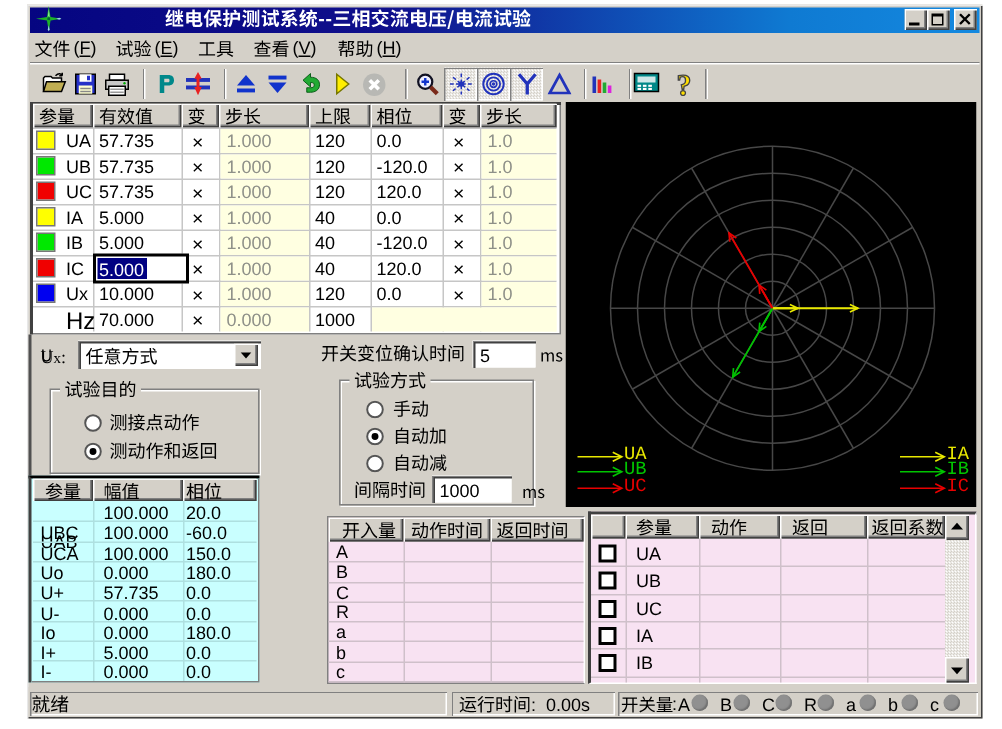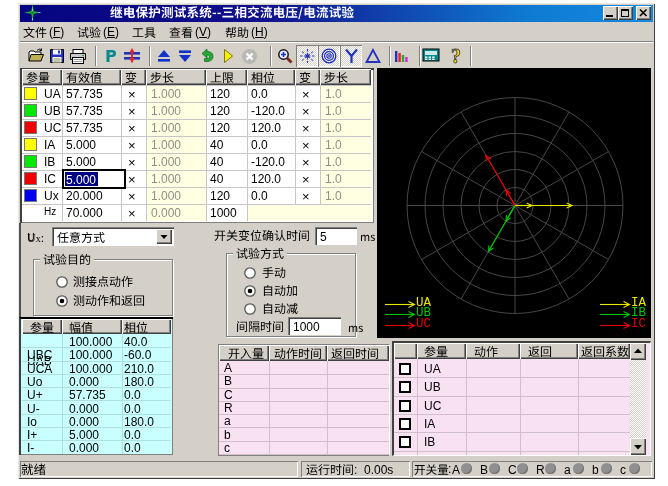--- a/index.html
+++ b/index.html
@@ -472,28 +472,28 @@
     <div style="position:absolute;left:25px;top:173px;width:11px;height:11px;background:#f00000;outline:1px solid #777;"></div>
     <div class="t" style="left:44px;top:172px;font-size:12px;">IC</div>
     <div class="t" style="left:128px;top:172px;font-size:13px;">×</div>
     <div class="t" style="left:151px;top:172px;font-size:12px;color:#8e9088;">1.000</div>
     <div class="t" style="left:210px;top:172px;font-size:12px;">40</div>
     <div class="t" style="left:251px;top:172px;font-size:12px;">120.0</div>
     <div class="t" style="left:302px;top:172px;font-size:13px;">×</div>
     <div class="t" style="left:325px;top:172px;font-size:12px;color:#8e9088;">1.0</div>
     <div style="position:absolute;left:25px;top:190px;width:11px;height:11px;background:#0000f0;outline:1px solid #777;"></div>
     <div class="t" style="left:44px;top:189px;font-size:12px;">Ux</div>
-    <div class="t" style="left:66px;top:189px;font-size:12px;">20.000</div>
+    <div class="t" style="left:66px;top:189px;font-size:12px;">10.000</div>
     <div class="t" style="left:128px;top:189px;font-size:13px;">×</div>
     <div class="t" style="left:151px;top:189px;font-size:12px;color:#8e9088;">1.000</div>
     <div class="t" style="left:210px;top:189px;font-size:12px;">120</div>
     <div class="t" style="left:251px;top:189px;font-size:12px;">0.0</div>
     <div class="t" style="left:302px;top:189px;font-size:13px;">×</div>
     <div class="t" style="left:325px;top:189px;font-size:12px;color:#8e9088;">1.0</div>
-    <div class="t" style="left:44px;top:206px;font-size:10px;">Hz</div>
+    <div class="t" style="left:44px;top:206px;font-size:16px;">Hz</div>
     <div class="t" style="left:66px;top:206px;font-size:12px;">70.000</div>
     <div class="t" style="left:128px;top:206px;font-size:13px;">×</div>
     <div class="t" style="left:151px;top:206px;font-size:12px;color:#8e9088;">0.000</div>
     <div class="t" style="left:210px;top:206px;font-size:12px;">1000</div>
     <div class="t" style="left:251px;top:206px;font-size:12px;"></div>
     <div class="t" style="left:325px;top:206px;font-size:12px;color:#8e9088;"></div>
     <div style="position:absolute;left:62px;top:169px;width:64px;height:20px;background:#fff;border:2px solid #000;"></div>
     <div style="position:absolute;left:65px;top:172px;width:33px;height:14px;background:#000082;"></div>
     <div class="t" style="left:66px;top:173px;font-size:12px;color:#fff;">5.000</div>
     <div style="position:absolute;left:27px;top:230px;height:14px;">
@@ -656,27 +656,27 @@
     </div>
     <div style="position:absolute;left:122px;top:319px;width:49px;height:15px;background:#d4d0c8;box-shadow:inset 1px 1px 0 #fff, inset -1px -1px 0 #404040, inset -2px -2px 0 #808080;"></div>
     <div style="position:absolute;left:124px;top:320px;height:14px;">
       <svg width="24" height="16" style="display:block;" fill="#000">
         <use href="#g36" transform="translate(0 12) scale(0.12)"></use>
         <use href="#g37" transform="translate(12 12) scale(0.12)"></use>
       </svg>
     </div>
     <div class="t" style="left:27px;top:354px;font-size:12px;">UAB</div>
     <div class="t" style="left:69px;top:335px;font-size:12px;">100.000</div>
-    <div class="t" style="left:124px;top:335px;font-size:12px;">40.0</div>
+    <div class="t" style="left:124px;top:335px;font-size:12px;">20.0</div>
     <div class="t" style="left:27px;top:348px;font-size:12px;">UBC</div>
     <div class="t" style="left:69px;top:348px;font-size:12px;">100.000</div>
     <div class="t" style="left:124px;top:348px;font-size:12px;">-60.0</div>
     <div class="t" style="left:27px;top:362px;font-size:12px;">UCA</div>
     <div class="t" style="left:69px;top:362px;font-size:12px;">100.000</div>
-    <div class="t" style="left:124px;top:362px;font-size:12px;">210.0</div>
+    <div class="t" style="left:124px;top:362px;font-size:12px;">150.0</div>
     <div class="t" style="left:27px;top:375px;font-size:12px;">Uo</div>
     <div class="t" style="left:69px;top:375px;font-size:12px;">0.000</div>
     <div class="t" style="left:124px;top:375px;font-size:12px;">180.0</div>
     <div class="t" style="left:27px;top:388px;font-size:12px;">U+</div>
     <div class="t" style="left:69px;top:388px;font-size:12px;">57.735</div>
     <div class="t" style="left:124px;top:388px;font-size:12px;">0.0</div>
     <div class="t" style="left:27px;top:402px;font-size:12px;">U-</div>
     <div class="t" style="left:69px;top:402px;font-size:12px;">0.000</div>
     <div class="t" style="left:124px;top:402px;font-size:12px;">0.0</div>
     <div class="t" style="left:27px;top:415px;font-size:12px;">Io</div>

